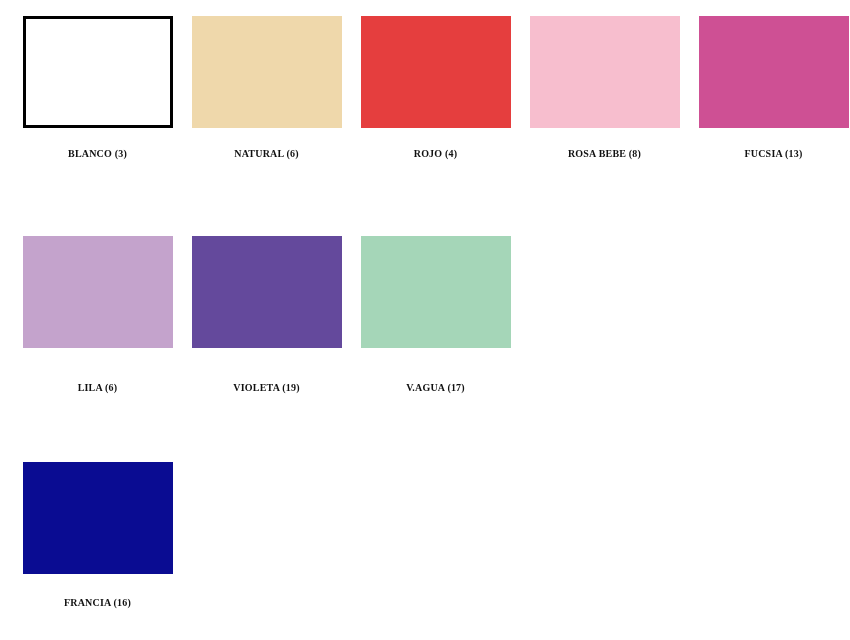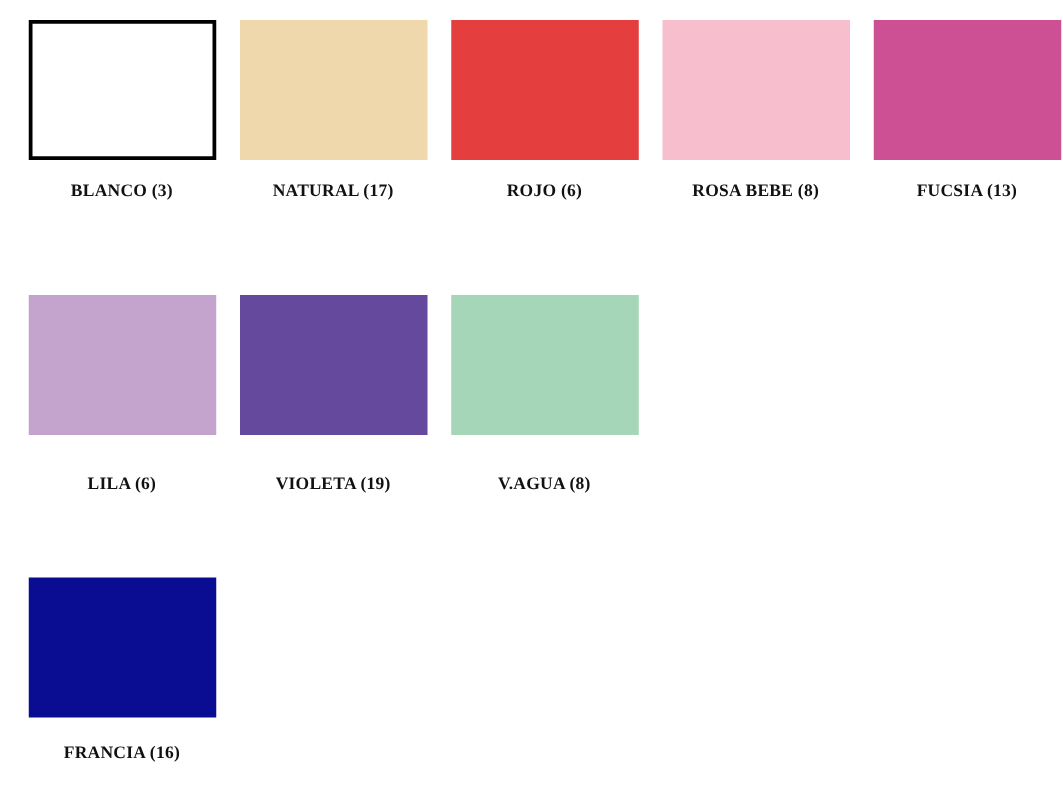--- a/index.html
+++ b/index.html
@@ -57,21 +57,21 @@
     background: #ffffff;
   }
 
   .swatch-chip.bordered {
     border: 3px solid #000000;
   }
 
   .swatch-label {
     margin-top: 19px;
     font-family: "Liberation Serif", "DejaVu Serif", serif;
-    font-size: 14px;
+    font-size: 10px;
     font-weight: bold;
     color: #111111;
     letter-spacing: 0.2px;
     text-align: center;
     white-space: nowrap;
     line-height: 14px;
   }
 
   
   .swatch-row.row-1 .swatch-label { margin-top: 33px; }
@@ -86,25 +86,25 @@
 <body>
 
 <div id="swatch-grid">
     <div class="swatch-row row-0">
       <div class="swatch-cell">
         <div class="swatch-chip bordered" title="BLANCO (3)" style="background: rgb(255, 255, 255); border-color: rgb(0, 0, 0);"></div>
         <div class="swatch-label">BLANCO (3)</div>
       </div>
       <div class="swatch-cell">
         <div class="swatch-chip" title="NATURAL (11)" style="background: rgb(239, 216, 171);"></div>
-        <div class="swatch-label">NATURAL (17)</div>
+        <div class="swatch-label">NATURAL (6)</div>
       </div>
       <div class="swatch-cell">
         <div class="swatch-chip" title="ROJO (4)" style="background: rgb(229, 62, 62);"></div>
-        <div class="swatch-label">ROJO (6)</div>
+        <div class="swatch-label">ROJO (4)</div>
       </div>
       <div class="swatch-cell">
         <div class="swatch-chip" title="ROSA BEBE (8)" style="background: rgb(247, 190, 206);"></div>
         <div class="swatch-label">ROSA BEBE (8)</div>
       </div>
       <div class="swatch-cell">
         <div class="swatch-chip" title="FUCSIA (12)" style="background: rgb(206, 80, 148);"></div>
         <div class="swatch-label">FUCSIA (13)</div>
       </div>
     </div>
@@ -112,21 +112,21 @@
       <div class="swatch-cell">
         <div class="swatch-chip" title="LILA (6)" style="background: rgb(196, 163, 204);"></div>
         <div class="swatch-label">LILA (6)</div>
       </div>
       <div class="swatch-cell">
         <div class="swatch-chip" title="VIOLETA (18)" style="background: rgb(100, 73, 156);"></div>
         <div class="swatch-label">VIOLETA (19)</div>
       </div>
       <div class="swatch-cell">
         <div class="swatch-chip" title="V.AGUA (17)" style="background: rgb(165, 214, 184);"></div>
-        <div class="swatch-label">V.AGUA (8)</div>
+        <div class="swatch-label">V.AGUA (17)</div>
       </div>
     </div>
     <div class="swatch-row row-2">
       <div class="swatch-cell">
         <div class="swatch-chip" title="FRANCIA (16)" style="background: rgb(10, 12, 146);"></div>
         <div class="swatch-label">FRANCIA (16)</div>
       </div>
       <div class="swatch-cell empty">
         <div class="swatch-chip"></div>
         <div class="swatch-label"></div>

